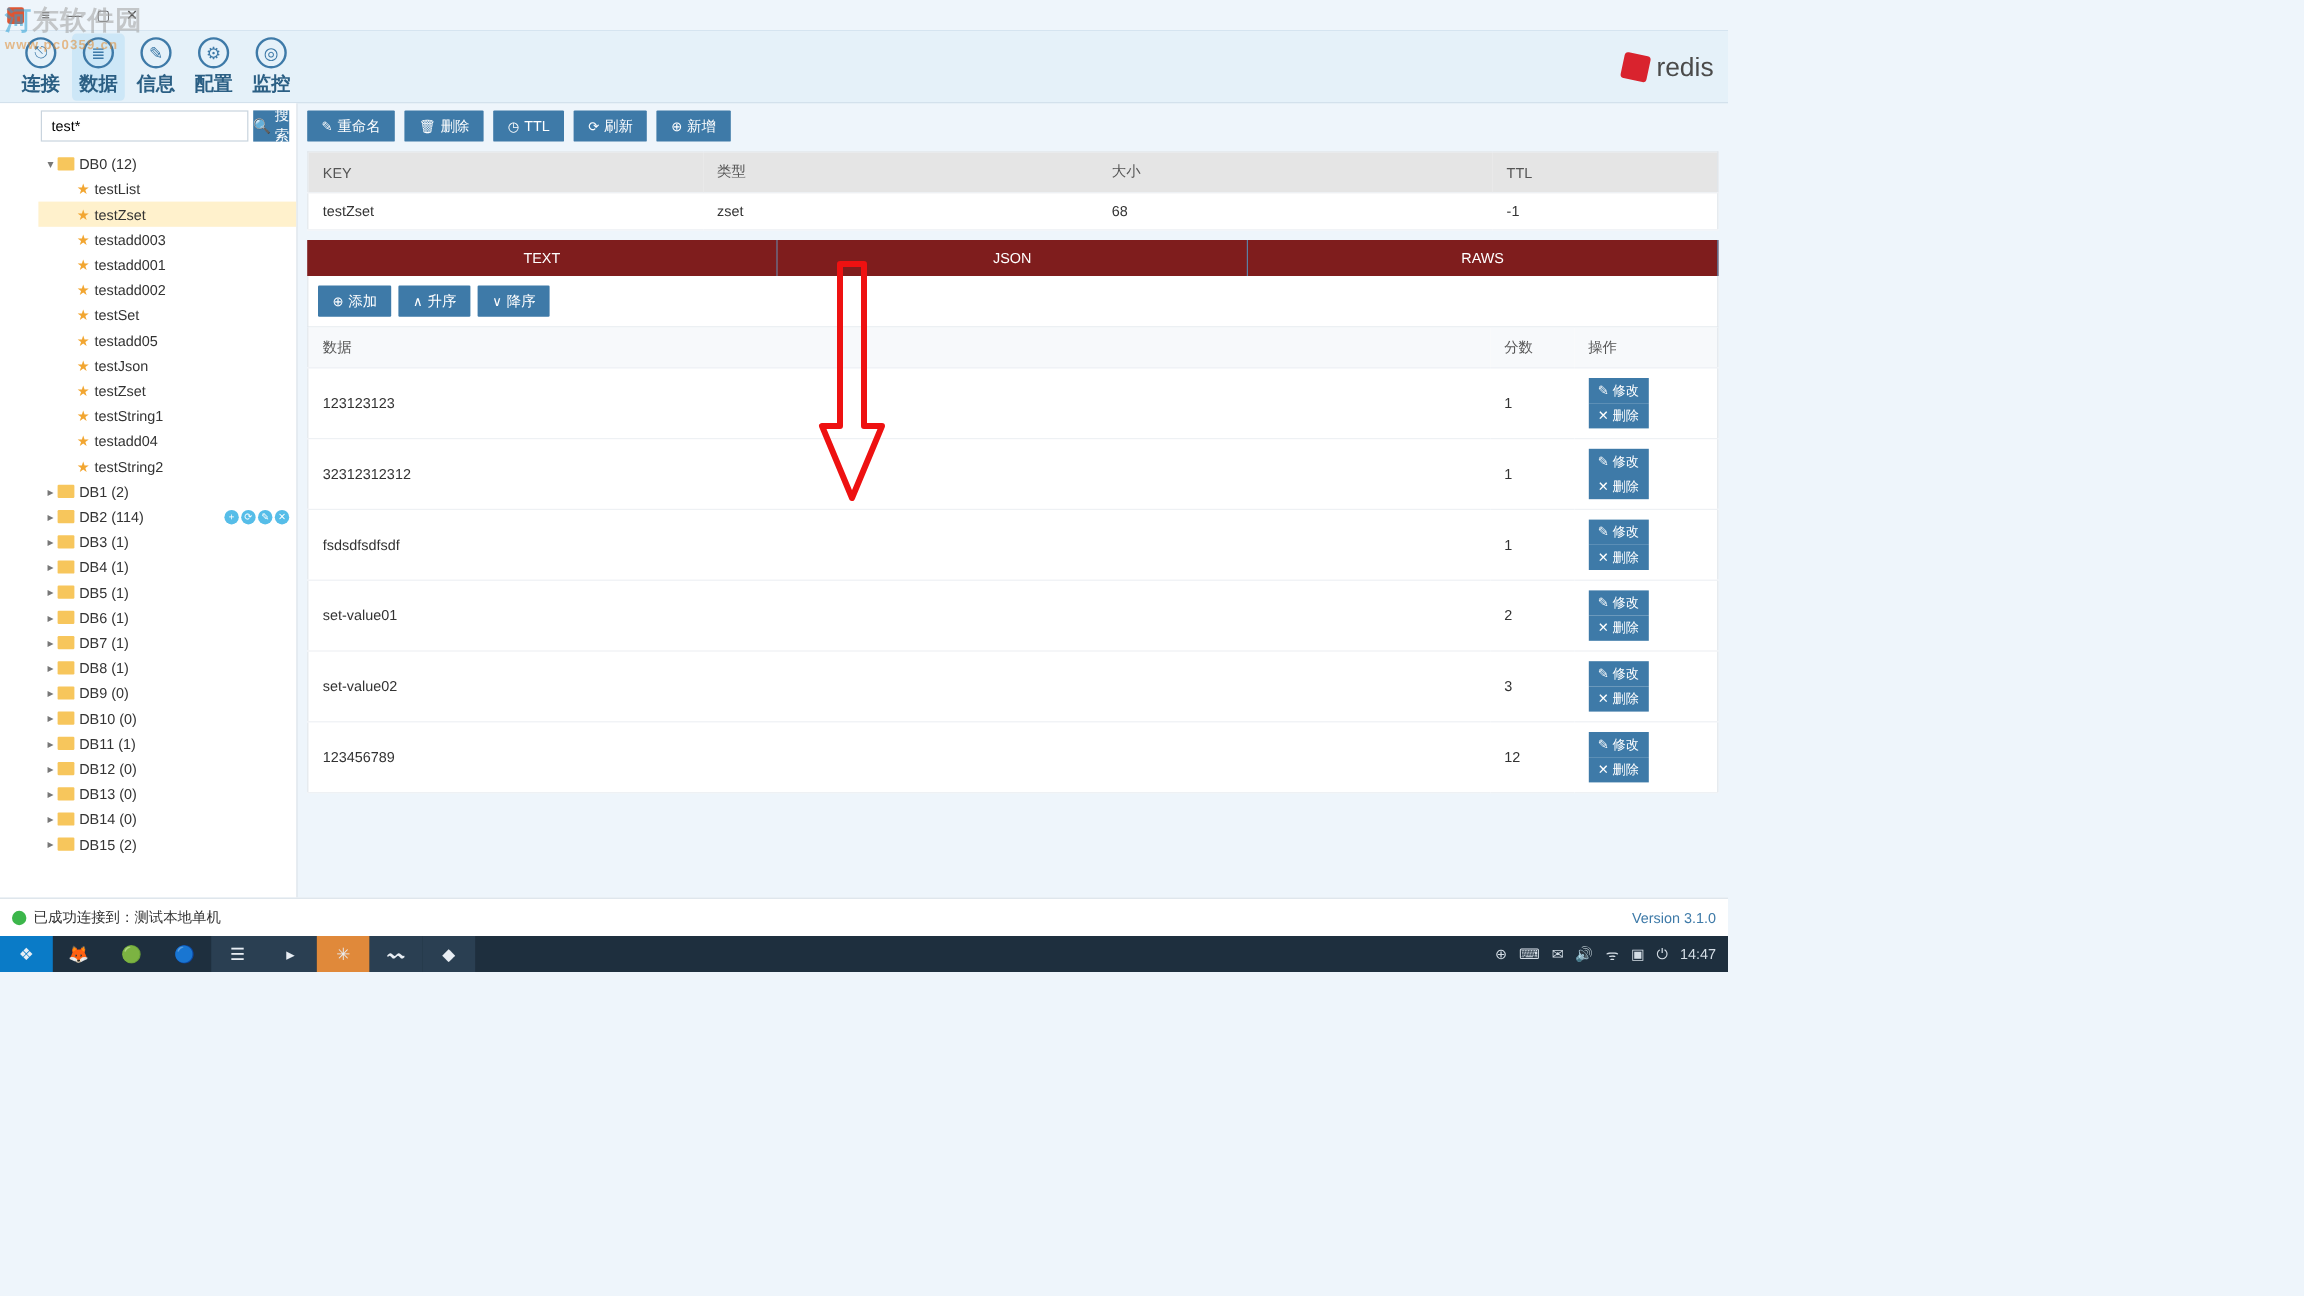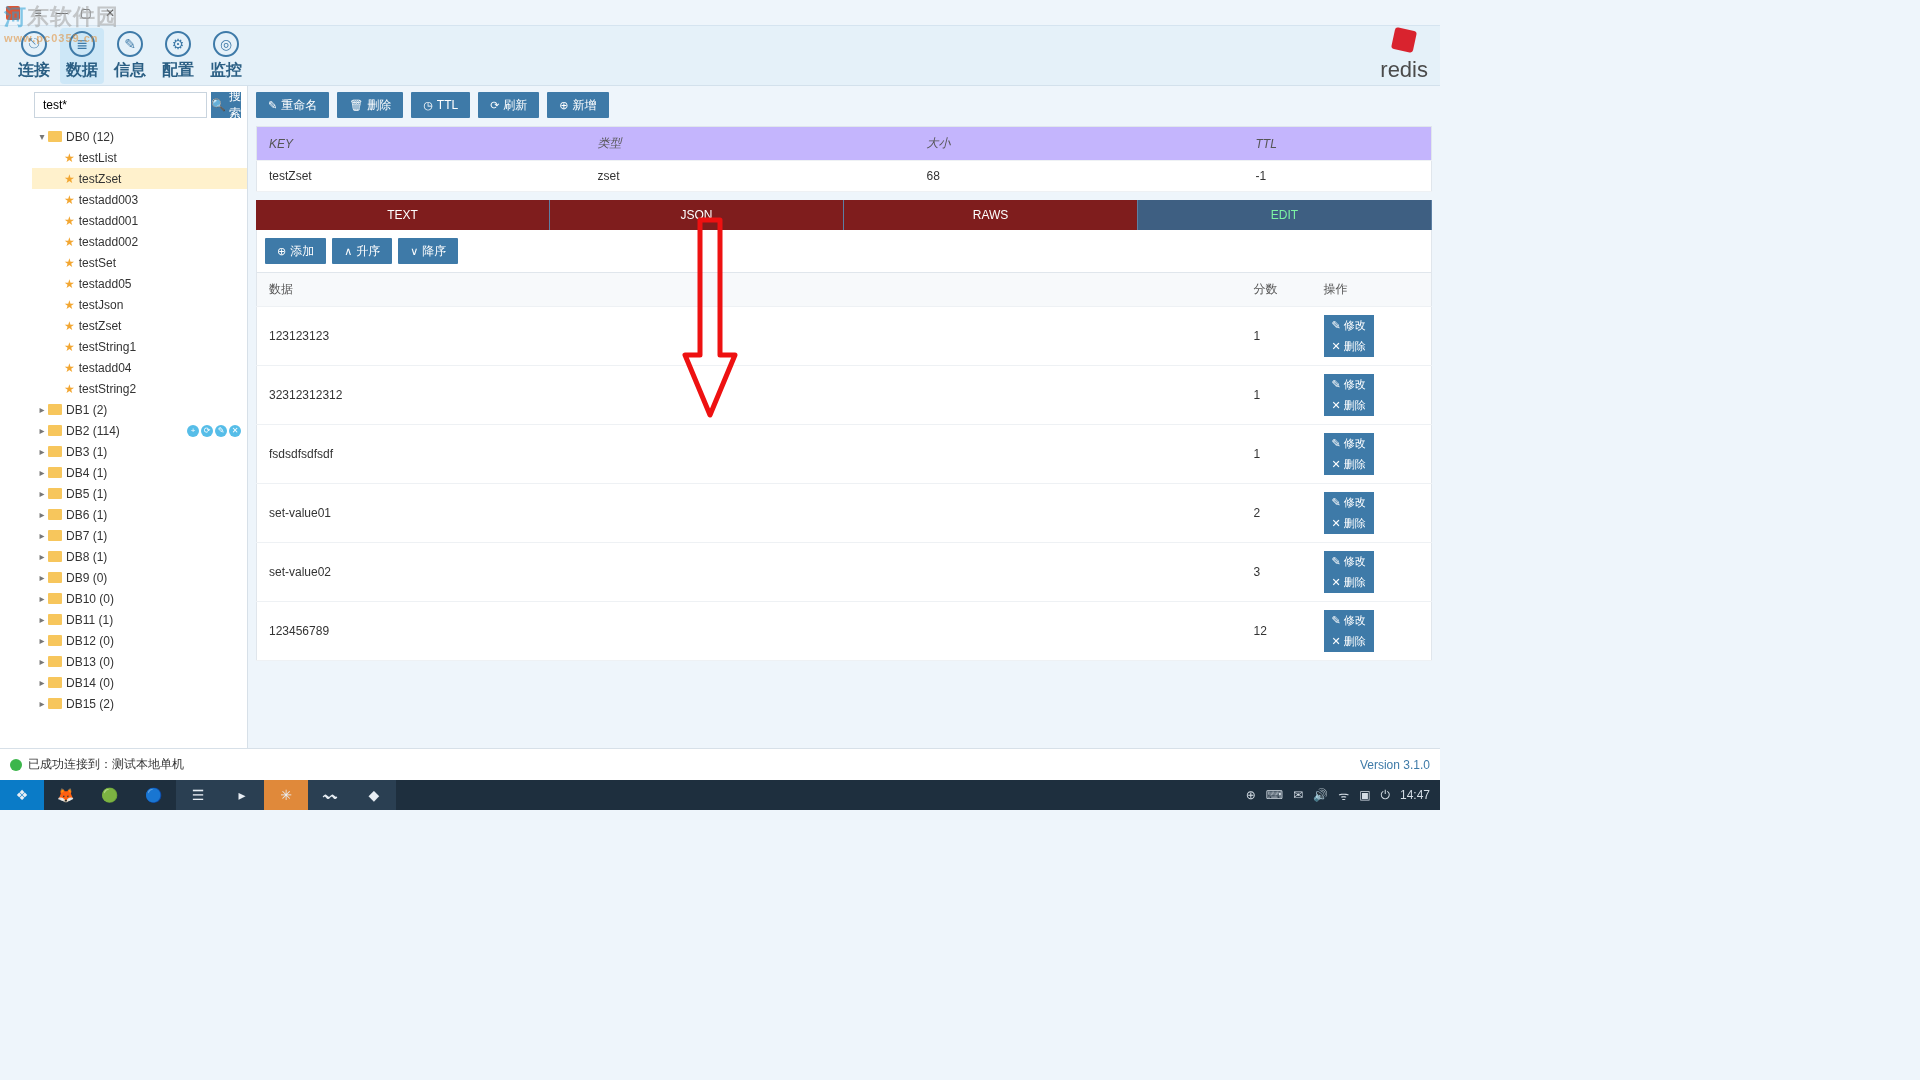--- a/index.html
+++ b/index.html
@@ -6,21 +6,21 @@
 body { width:1440px; height:810px; background:#eef5fb; overflow:hidden; position:relative; font-size:12px; color:#333; }
 .titlebar { height:26px; background:#eef5fb; display:flex; align-items:center; padding:0 6px; border-bottom:1px solid #d5e4f0; }
 .titlebar .ico { width:14px; height:14px; background:#d53; border-radius:2px; margin-right:6px; }
 .titlebar .title { flex:1; color:#444; }
 .titlebar .win-btn { width:24px; height:20px; display:flex; align-items:center; justify-content:center; color:#555; cursor:pointer; }
 .toolbar { height:60px; background:#e5f1f9; display:flex; align-items:center; padding:0 12px; border-bottom:1px solid #d3e1ec; }
 .tool-item { width:44px; height:56px; display:flex; flex-direction:column; align-items:center; justify-content:center; border-radius:4px; margin-right:4px; cursor:pointer; color:#3e7aa8; }
 .tool-item.active { background:#cde7f7; }
 .tool-icon { width:26px; height:26px; border:2px solid #3e7aa8; border-radius:50%; display:flex; align-items:center; justify-content:center; font-size:14px; }
 .tool-label { font-size:16px; margin-top:3px; color:#2b5f84;font-weight:bold; }
-.brand { margin-left:auto; display:flex; align-items:center; gap:6px; font-size:22px; color:#4b4b4b;flex-direction:column; }
+.brand { margin-left:auto; display:flex; align-items:center; gap:6px; font-size:22px; color:#4b4b4b; }
 .brand-cube { width:22px; height:22px; background:#d9232e; transform:rotate(12deg); border-radius:3px; }
 .watermark { position:absolute; top:2px; left:4px; font-size:22px; font-weight:bold; color:#a0a0a0; opacity:.55; pointer-events:none; letter-spacing:1px; }
 .watermark span.b { color:#2aa0d6; }
 .watermark .sub { font-size:11px; color:#e28b2e; display:block; }
 .body-area { position:absolute; top:86px; left:0; right:0; bottom:32px; display:flex; }
 .sidebar { width:248px; background:#fff; border-right:1px solid #d7e0e8; display:flex; flex-direction:column;padding-left:28px; }
 .search-row { display:flex; padding:6px; gap:4px; }
 .search-input { flex:1; height:26px; border:1px solid #c9d4de; padding:0 8px; font-size:12px; }
 .search-btn { width:48px; height:26px; background:#3e7aa8; color:#fff; border:none; display:flex; align-items:center; justify-content:center; gap:3px; cursor:pointer; font-size:12px; }
 .tree { flex:1; overflow:auto; padding:2px 0 6px 4px; }
@@ -31,21 +31,21 @@
 .key-ico { color:#f2a631; font-size:12px; margin-right:4px; }
 .tree-label { font-size:12px; color:#333; }
 .db-badges { position:absolute; right:6px; display:flex; gap:2px; }
 .badge-dot { width:12px; height:12px; border-radius:50%; background:#56bde8; color:#fff; font-size:8px; display:flex; align-items:center; justify-content:center; }
 .main { flex:1; padding:6px 8px 8px 8px; overflow:auto; }
 .btn-row { display:flex; gap:8px; margin-bottom:8px; }
 .btn { background:#3e7aa8; color:#fff; border:none; height:26px; padding:0 12px; font-size:12px; display:flex; align-items:center; gap:4px; cursor:pointer; border-radius:1px; }
 .btn .bi { font-size:11px; }
 .info-table { width:100%; border:1px solid #e0e6ec; background:#fff; border-collapse:collapse; }
 .info-table th, .info-table td { text-align:left; padding:8px 12px; font-size:12px; border-bottom:1px solid #eef1f4; }
-.info-table th { background:#c4b5fd; color:#555; font-weight:normal;font-style:italic; }
+.info-table th { background:#e5e5e5; color:#555; font-weight:normal; }
 .tab-bar { display:flex; margin-top:8px; }
 .tab { flex:1; height:30px; background:#7f1d1d; color:#fff; display:flex; align-items:center; justify-content:center; font-size:12px; cursor:pointer; border-right:1px solid #5c7fa3; }
 .tab.active { background:#3e5f82; color:#7cf3a4; }
 .edit-bar { background:#fff; border:1px solid #e0e6ec; border-top:none; padding:8px; display:flex; gap:6px; }
 .data-table { width:100%; border:1px solid #e0e6ec; border-top:none; background:#fff; border-collapse:collapse; }
 .data-table th, .data-table td { padding:8px 12px; font-size:12px; border-bottom:1px solid #eef1f4; text-align:left; }
 .data-table th { background:#f7f9fb; color:#555; font-weight:normal; }
 .col-score { width:70px; }
 .col-ops { width:120px; }
 .mini-btn { background:#3e7aa8; color:#fff; border:none; font-size:11px; padding:3px 8px; cursor:pointer; margin-right:4px; }
@@ -303,21 +303,20 @@
         <td>68</td>
         <td>-1</td>
       </tr>
     </tbody>
       </table>
 
     <div class="tab-bar">
       <div class="tab">TEXT</div>
       <div class="tab">JSON</div>
       <div class="tab">RAWS</div>
-      <div class="tab active">EDIT</div>
     </div>
 
     <div class="edit-bar">
       <button class="btn">
           <span class="bi">⊕</span>
           <span>添加</span>
         </button>
       <button class="btn">
           <span class="bi">∧</span>
           <span>升序</span>

